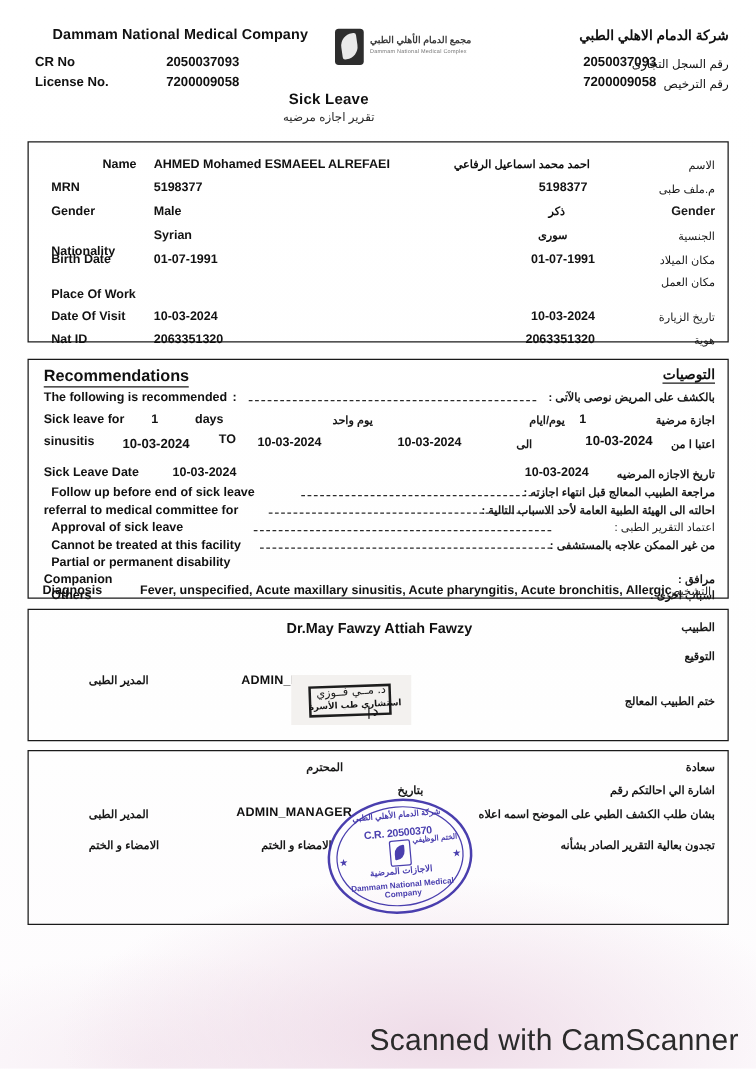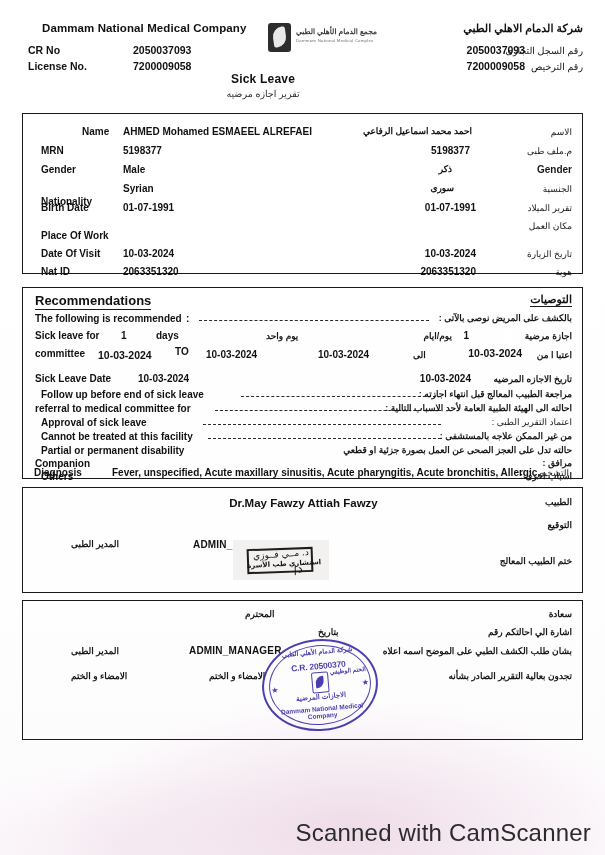--- a/index.html
+++ b/index.html
@@ -246,21 +246,21 @@
     <div class="ar-label" style="right:10px; top:50px; font-size:10px; font-weight:bold; direction:ltr;">Gender</div>
 
     <div class="en-label" style="left:18px; top:82px;">Nationality</div>
     <div class="en-value" style="left:100px; top:69px;">Syrian</div>
     <div class="ar-value" style="right:128px; top:69px; font-size:9px; direction:rtl;">سورى</div>
     <div class="ar-label" style="right:10px; top:70px;">الجنسية</div>
 
     <div class="en-label" style="left:18px; top:88px;">Birth Date</div>
     <div class="en-value" style="left:100px; top:88px;">01-07-1991</div>
     <div class="ar-value" style="right:106px; top:88px;">01-07-1991</div>
-    <div class="ar-label" style="right:10px; top:89px;">تقرير الميلاد</div>
+    <div class="ar-label" style="right:10px; top:89px;">مكان الميلاد</div>
 
     <div class="en-label" style="left:18px; top:116px;">Place Of Work</div>
     <div class="ar-label" style="right:10px; top:107px;">مكان العمل</div>
 
     <div class="en-label" style="left:18px; top:134px;">Date Of Visit</div>
     <div class="en-value" style="left:100px; top:134px;">10-03-2024</div>
     <div class="ar-value" style="right:106px; top:134px;">10-03-2024</div>
     <div class="ar-label" style="right:10px; top:135px;">تاريخ الزيارة</div>
 
     <div class="en-label" style="left:18px; top:152px;">Nat ID</div>
@@ -279,21 +279,21 @@
     <div class="ar-label" style="right:10px; top:25px; font-weight:bold;">بالكشف على المريض نوصى بالآتى :</div>
 
     <div class="en-label" style="left:12px; top:42px;">Sick leave for</div>
     <div class="en-value" style="left:98px; top:42px;">1</div>
     <div class="en-label" style="left:133px; top:42px;">days</div>
     <div class="ar-label" style="left:243px; top:43px; font-weight:bold;">يوم واحد</div>
     <div class="ar-label" style="right:130px; top:43px; font-weight:bold;">يوم/ايام</div>
     <div class="en-value" style="right:113px; top:42px;">1</div>
     <div class="ar-label" style="right:10px; top:43px; font-weight:bold;">اجازة مرضية</div>
 
-    <div class="en-label" style="left:12px; top:60px;">committee</div>
+    <div class="en-label" style="left:12px; top:60px;">sinusitis</div>
     <div class="en-value date-strong" style="left:75px; top:61px;">10-03-2024</div>
     <div class="en-label" style="left:152px; top:58px;">TO</div>
     <div class="en-value" style="left:183px; top:61px;">10-03-2024</div>
     <div class="en-value" style="left:295px; top:61px;">10-03-2024</div>
     <div class="ar-label" style="left:390px; top:62px; font-weight:bold;">الى</div>
     <div class="en-value date-strong" style="right:60px; top:59px;">10-03-2024</div>
     <div class="ar-label" style="right:10px; top:62px; font-weight:bold;">اعتبا ا من</div>
 
     <div class="en-label" style="left:12px; top:85px;">Sick Leave Date</div>
     <div class="en-value" style="left:115px; top:85px;">10-03-2024</div>
@@ -310,21 +310,20 @@
 
     <div class="en-label" style="left:18px; top:129px;">Approval of sick leave</div>
     <div class="dots" style="left:180px; top:136px; width:238px;"></div>
     <div class="ar-label" style="right:10px; top:129px; font-weight:normal;">اعتماد التقرير الطبى  :</div>
 
     <div class="en-label" style="left:18px; top:143px;">Cannot be treated at this facility</div>
     <div class="dots" style="left:185px; top:150px; width:233px;"></div>
     <div class="ar-label" style="right:10px; top:143px; font-weight:bold;">من غير الممكن علاجه بالمستشفى  :</div>
 
     <div class="en-label" style="left:18px; top:157px;">Partial or permanent disability</div>
-    <div class="ar-label" style="right:10px; top:157px; font-weight:bold;">حالته تدل على العجز الصحى عن العمل بصورة جزئية او قطعي</div>
 
     <div class="en-label" style="left:12px; top:170px;">Companion</div>
     <div class="ar-label" style="right:10px; top:170px; font-weight:bold;">مرافق :</div>
 
     <div class="en-label" style="left:18px; top:183px;">Others</div>
     <div class="ar-label" style="right:10px; top:183px; font-weight:bold;">اسباب اخرى  :</div>
   </div>
 
   <div style="position:absolute; left:22px; top:467px; width:561px; height:16px;">
     <div class="en-label" style="left:12px; top:0;">Diagnosis</div>

